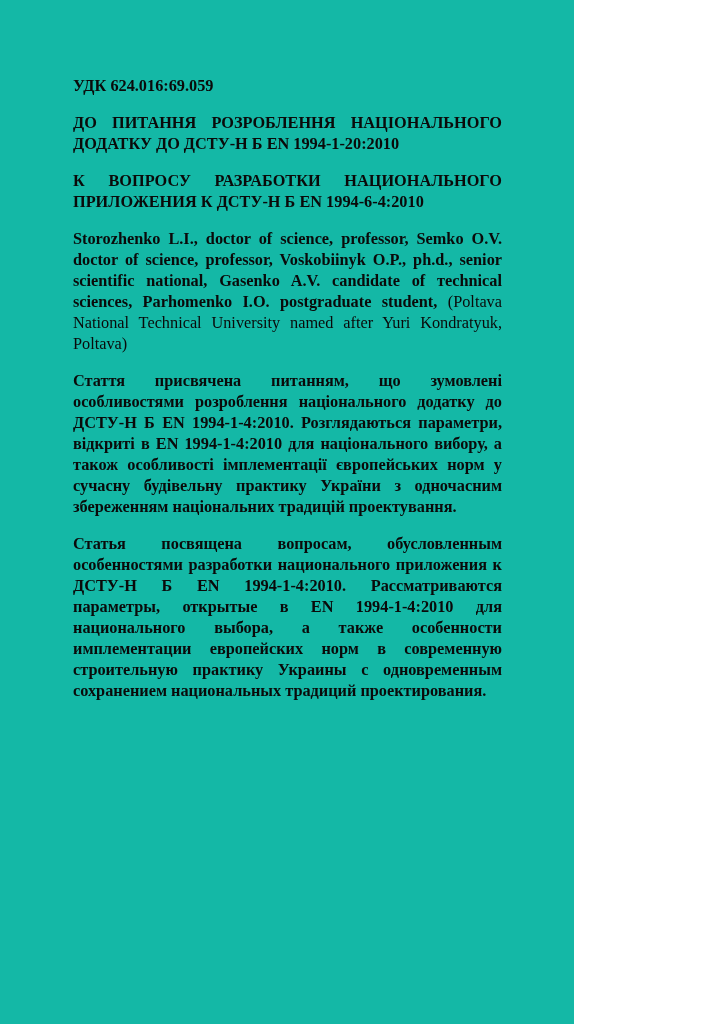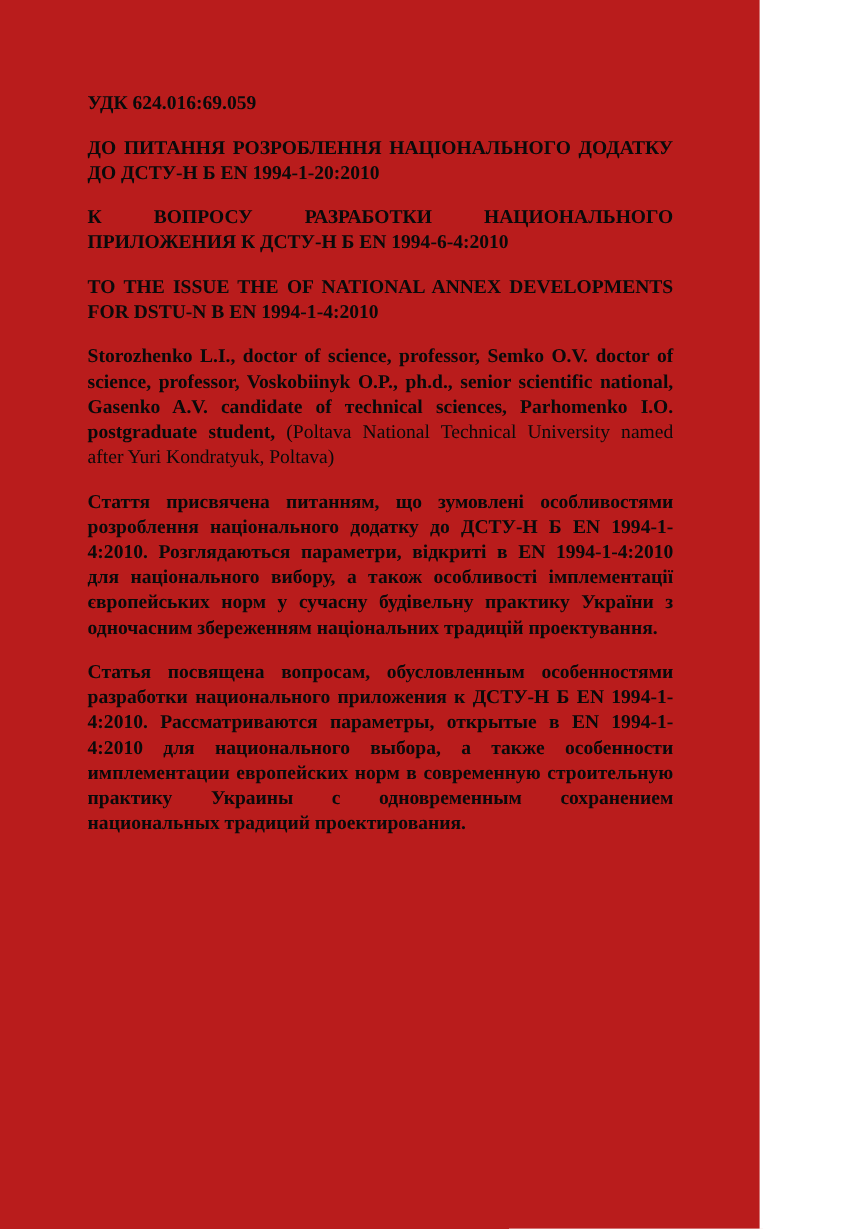--- a/index.html
+++ b/index.html
@@ -2,23 +2,23 @@
 <html><head>
 <meta charset="utf-8">
 <style>
   html, body {
     margin: 0;
     padding: 0;
     background: #ffffff;
   }
   .page {
     position: relative;
-    width: 633px;
+    width: 574px;
     height: 1024px;
-    background: #b91c1c;
+    background: #14b8a6;
     box-sizing: border-box;
     padding: 75px 72px 0 73px;
     font-family: "Liberation Serif", serif;
     font-size: 16.3px;
     line-height: 21px;
     color: #0a0a0a;
     overflow: hidden;
   }
   .page p {
     margin: 0 0 16px 0;
@@ -32,21 +32,20 @@
 <body>
 
 <div class="page">
 
   <p class="b">УДК 624.016:69.059</p>
 
   <p class="b">ДО ПИТАННЯ РОЗРОБЛЕННЯ НАЦІОНАЛЬНОГО ДОДАТКУ ДО ДСТУ-Н Б EN 1994-1-20:2010</p>
 
   <p class="b">К ВОПРОСУ РАЗРАБОТКИ НАЦИОНАЛЬНОГО ПРИЛОЖЕНИЯ К ДСТУ-Н Б EN 1994-6-4:2010</p>
 
-  <p class="b">TO THE ISSUE THE OF NATIONAL ANNEX DEVELOPMENTS FOR DSTU-N B EN 1994-1-4:2010</p>
 
 
 
   <p><span class="b">Storozhenko L.I., doctor of science, professor, Semko O.V. doctor of science, professor, Voskobiinyk O.P., ph.d., senior scientific national, Gasenko A.V. candidate of тechnical sciences, Parhomenko I.O. postgraduate student,</span>
 <span>(Poltava National Technical University named after Yuri Kondratyuk, Poltava)</span></p>
 
   <p class="b">Стаття присвячена питанням, що зумовлені особливостями розроблення національного додатку до ДСТУ-Н Б EN 1994-1-4:2010. Розглядаються параметри, відкриті в EN 1994-1-4:2010 для національного вибору, а також особливості імплементації європейських норм у сучасну будівельну практику України з одночасним збереженням національних традицій проектування.</p>
 
   <p class="b">Статья посвящена вопросам, обусловленным особенностями разработки национального приложения к ДСТУ-Н Б EN 1994-1-4:2010. Рассматриваются параметры, открытые в EN 1994-1-4:2010 для национального выбора, а также особенности имплементации европейских норм в современную строительную практику Украины с одновременным сохранением национальных традиций проектирования.</p>
 

